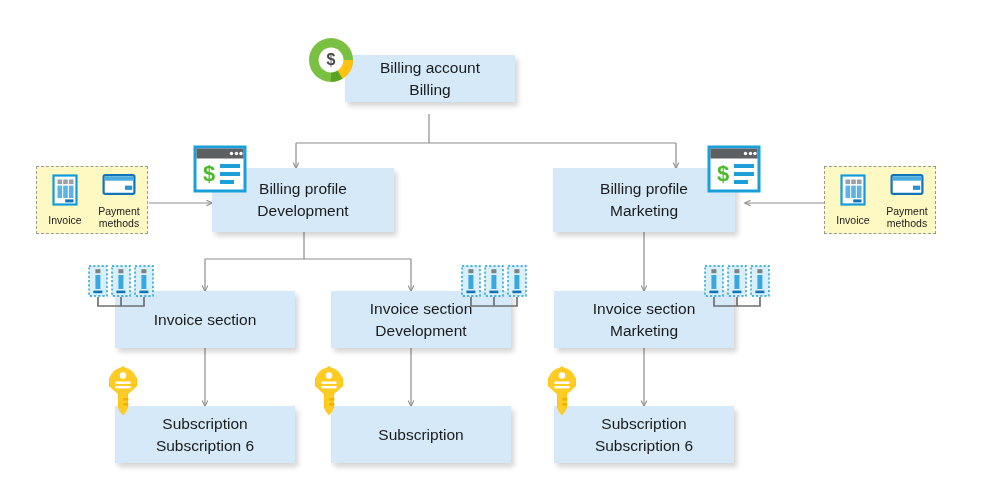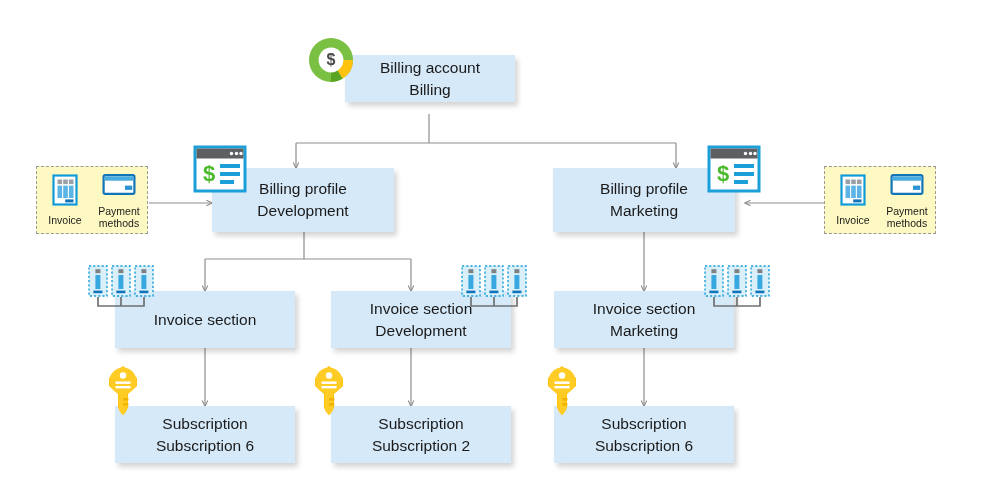--- a/index.html
+++ b/index.html
@@ -315,21 +315,20 @@
       <circle cx="19" cy="11.5" r="3.2" fill="#ffffff"></circle>
       <rect x="11.5" y="17.5" width="15" height="2.4" fill="#ffffff"></rect>
       <rect x="11.5" y="22" width="15" height="2.4" fill="#ffffff"></rect>
       <rect x="19.2" y="34" width="5.2" height="2.6" fill="#f0b400"></rect>
       <rect x="19.2" y="39" width="5.2" height="2.6" fill="#f0b400"></rect>
     </svg>
   </span>
 
   <div class="node" style="left:331px; top:406px; width:180px; height:57px;">
     <span class="l1">Subscription</span>
-    <span class="l2">Subscription 2</span>
   </div>
   <span class="icon" style="left:310px; top:364px;">
     <svg width="38" height="58" viewBox="0 0 38 58">
       <path d="M19,2 L33,14 L33,22 L24,30 L24,44 L19,50 L14,44 L14,30 L5,22 L5,14 Z" fill="#ffc20e"></path>
       <path d="M19,3.5 C11,3.5 5.5,10 5.5,17 C5.5,23 9.5,27.5 15,29.2 L15,46.5 L19,51.5 L23,46.5 L23,29.2 C28.5,27.5 32.5,23 32.5,17 C32.5,10 27,3.5 19,3.5 Z" fill="#ffcc26"></path>
       <circle cx="19" cy="11.5" r="3.2" fill="#ffffff"></circle>
       <rect x="11.5" y="17.5" width="15" height="2.4" fill="#ffffff"></rect>
       <rect x="11.5" y="22" width="15" height="2.4" fill="#ffffff"></rect>
       <rect x="19.2" y="34" width="5.2" height="2.6" fill="#f0b400"></rect>
       <rect x="19.2" y="39" width="5.2" height="2.6" fill="#f0b400"></rect>

